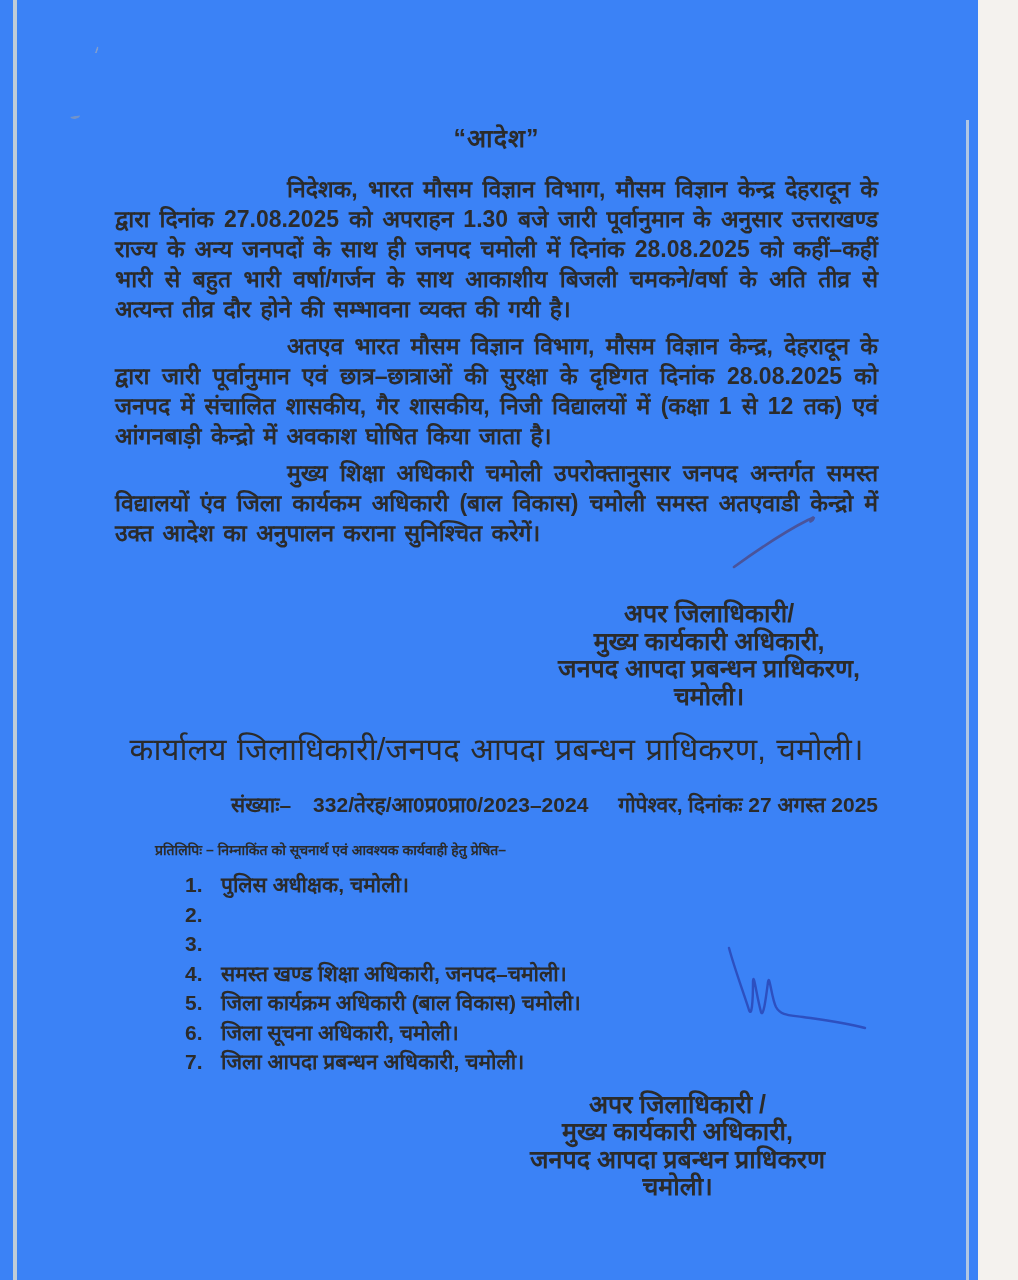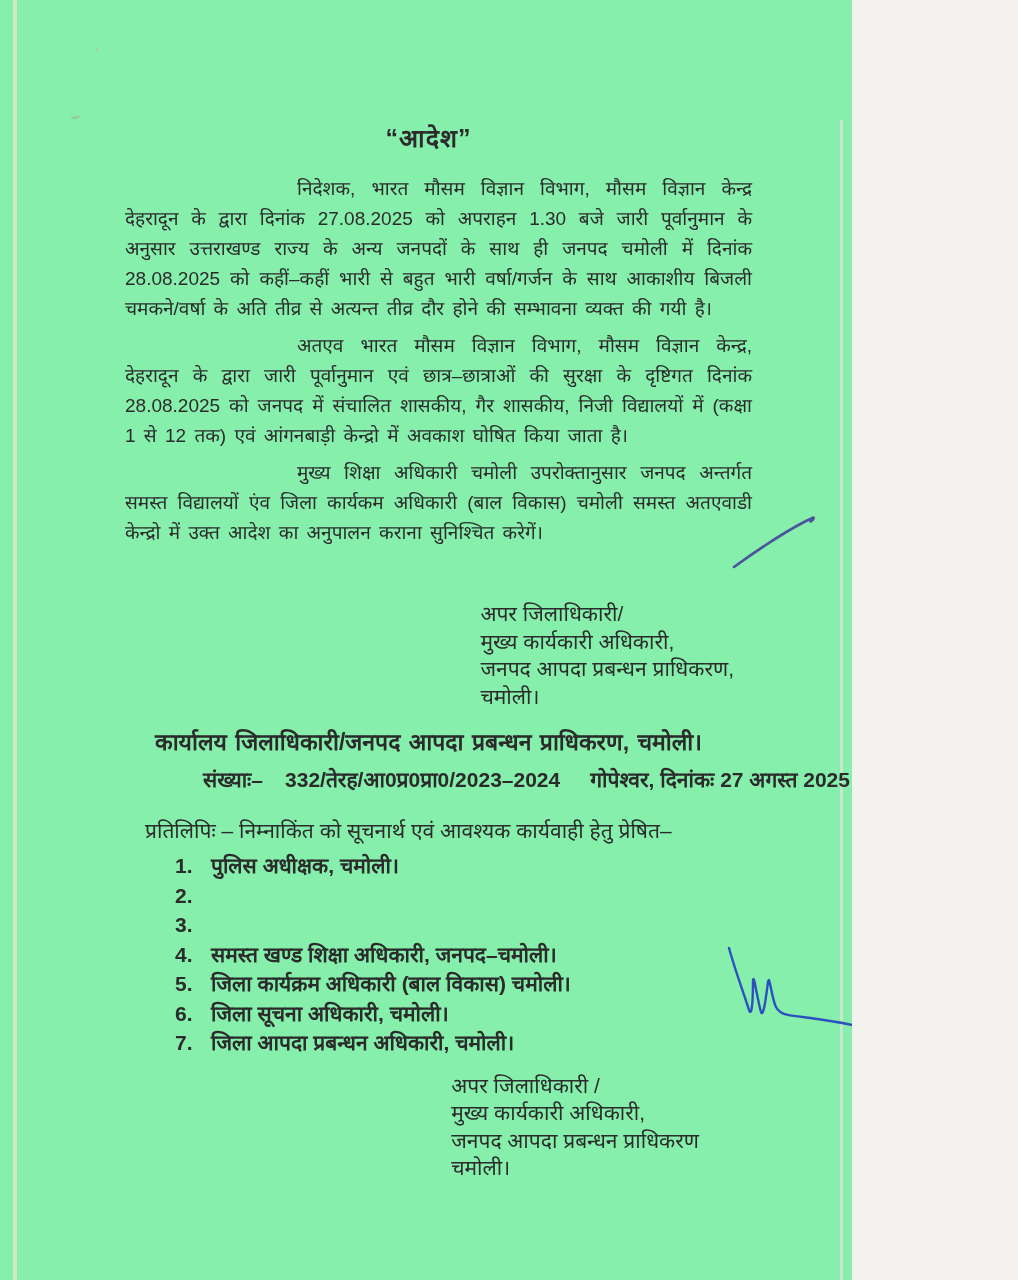--- a/index.html
+++ b/index.html
@@ -3,25 +3,26 @@
 <meta charset="utf-8">
 <style>
   * { margin: 0; padding: 0; box-sizing: border-box; }
   html, body { width: 1018px; }
   body {
     font-family: "Liberation Sans", sans-serif;
     background: #f4f2ee;
   }
   .page {
     position: relative;
-    width: 852px;
+    width: 978px;
     height: 1280px;
-    background: #86efac;
+    background: #3b82f6;
     overflow: hidden;
     color: #2b2b2b;
+    padding-left: 10px;
   }
   .page-edge-left {
     position: absolute;
     left: 13px; top: 0;
     width: 4px; height: 100%;
     background: #ece4cd;
     opacity: 0.75;
   }
   .page-edge-right {
     position: absolute;
@@ -51,64 +52,65 @@
   }
   .doc-title {
     text-align: center;
     font-size: 25px;
     font-weight: bold;
     line-height: 32px;
     letter-spacing: 1px;
   }
   .body-para {
     margin-top: 20px;
-    font-size: 19px;
-    font-weight: 400;
+    font-size: 23px;
+    font-weight: 700;
     line-height: 30px;
     text-align: justify;
     text-indent: 172px;
     word-spacing: 3px;
-    margin-left: 20px;
   }
   .body-para + .body-para { margin-top: 7px; }
   .sig-block {
     width: fit-content;
-    font-size: 21px;
-    font-weight: 400;
+    text-align: center;
+    font-size: 25px;
+    font-weight: 700;
     line-height: 27.5px;
   }
   .sig-top {
     margin: 52px 18px 0 auto;
   }
   .sig-bottom {
     margin: 14px 53px 0 auto;
   }
   .office-heading {
-    margin-top: 16px;
+    margin-top: 24px;
     text-align: center;
-    font-size: 23px;
-    font-weight: bold;
+    font-size: 31px;
+    font-weight: normal;
     line-height: 32px;
     word-spacing: 2px;
   }
   .ref-line {
-    margin-top: 7px;
+    margin-top: 24px;
     padding-left: 98px;
     font-size: 21px;
     font-weight: 600;
     line-height: 30px;
     white-space: nowrap;
+    text-align: right;
   }
   .ref-number { margin-left: 22px; }
   .ref-place-date { margin-left: 30px; }
   .copy-line {
-    margin-top: 21px;
+    margin-top: 15px;
     padding-left: 40px;
-    font-size: 21px;
-    font-weight: 400;
+    font-size: 14px;
+    font-weight: 700;
     line-height: 30px;
   }
   .recipient-list {
     margin-top: 5px;
     padding-left: 70px;
     list-style: none;
     font-size: 21px;
     font-weight: 600;
   }
   .recipient-item {

